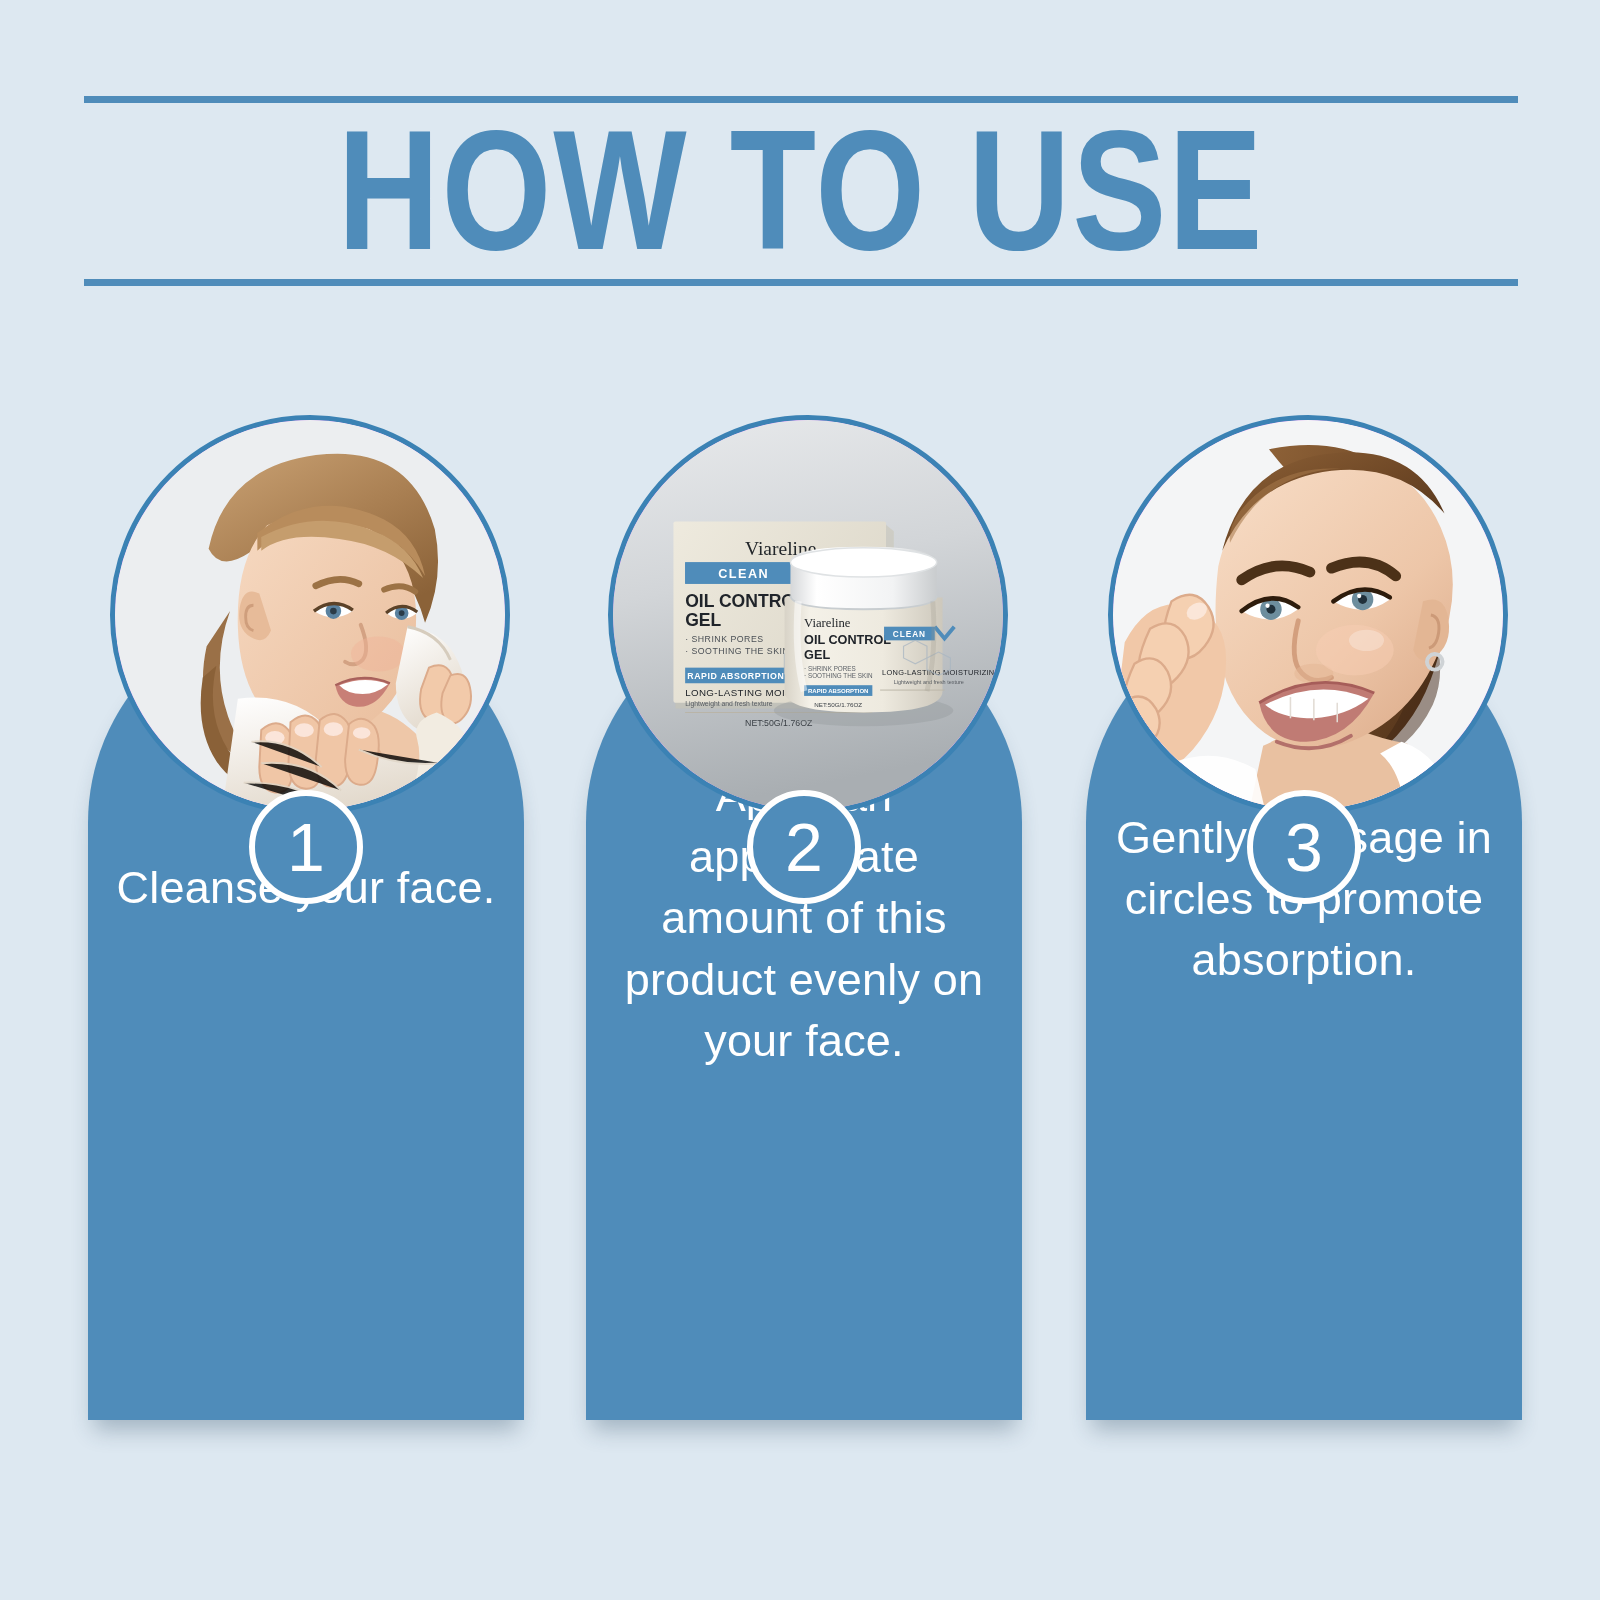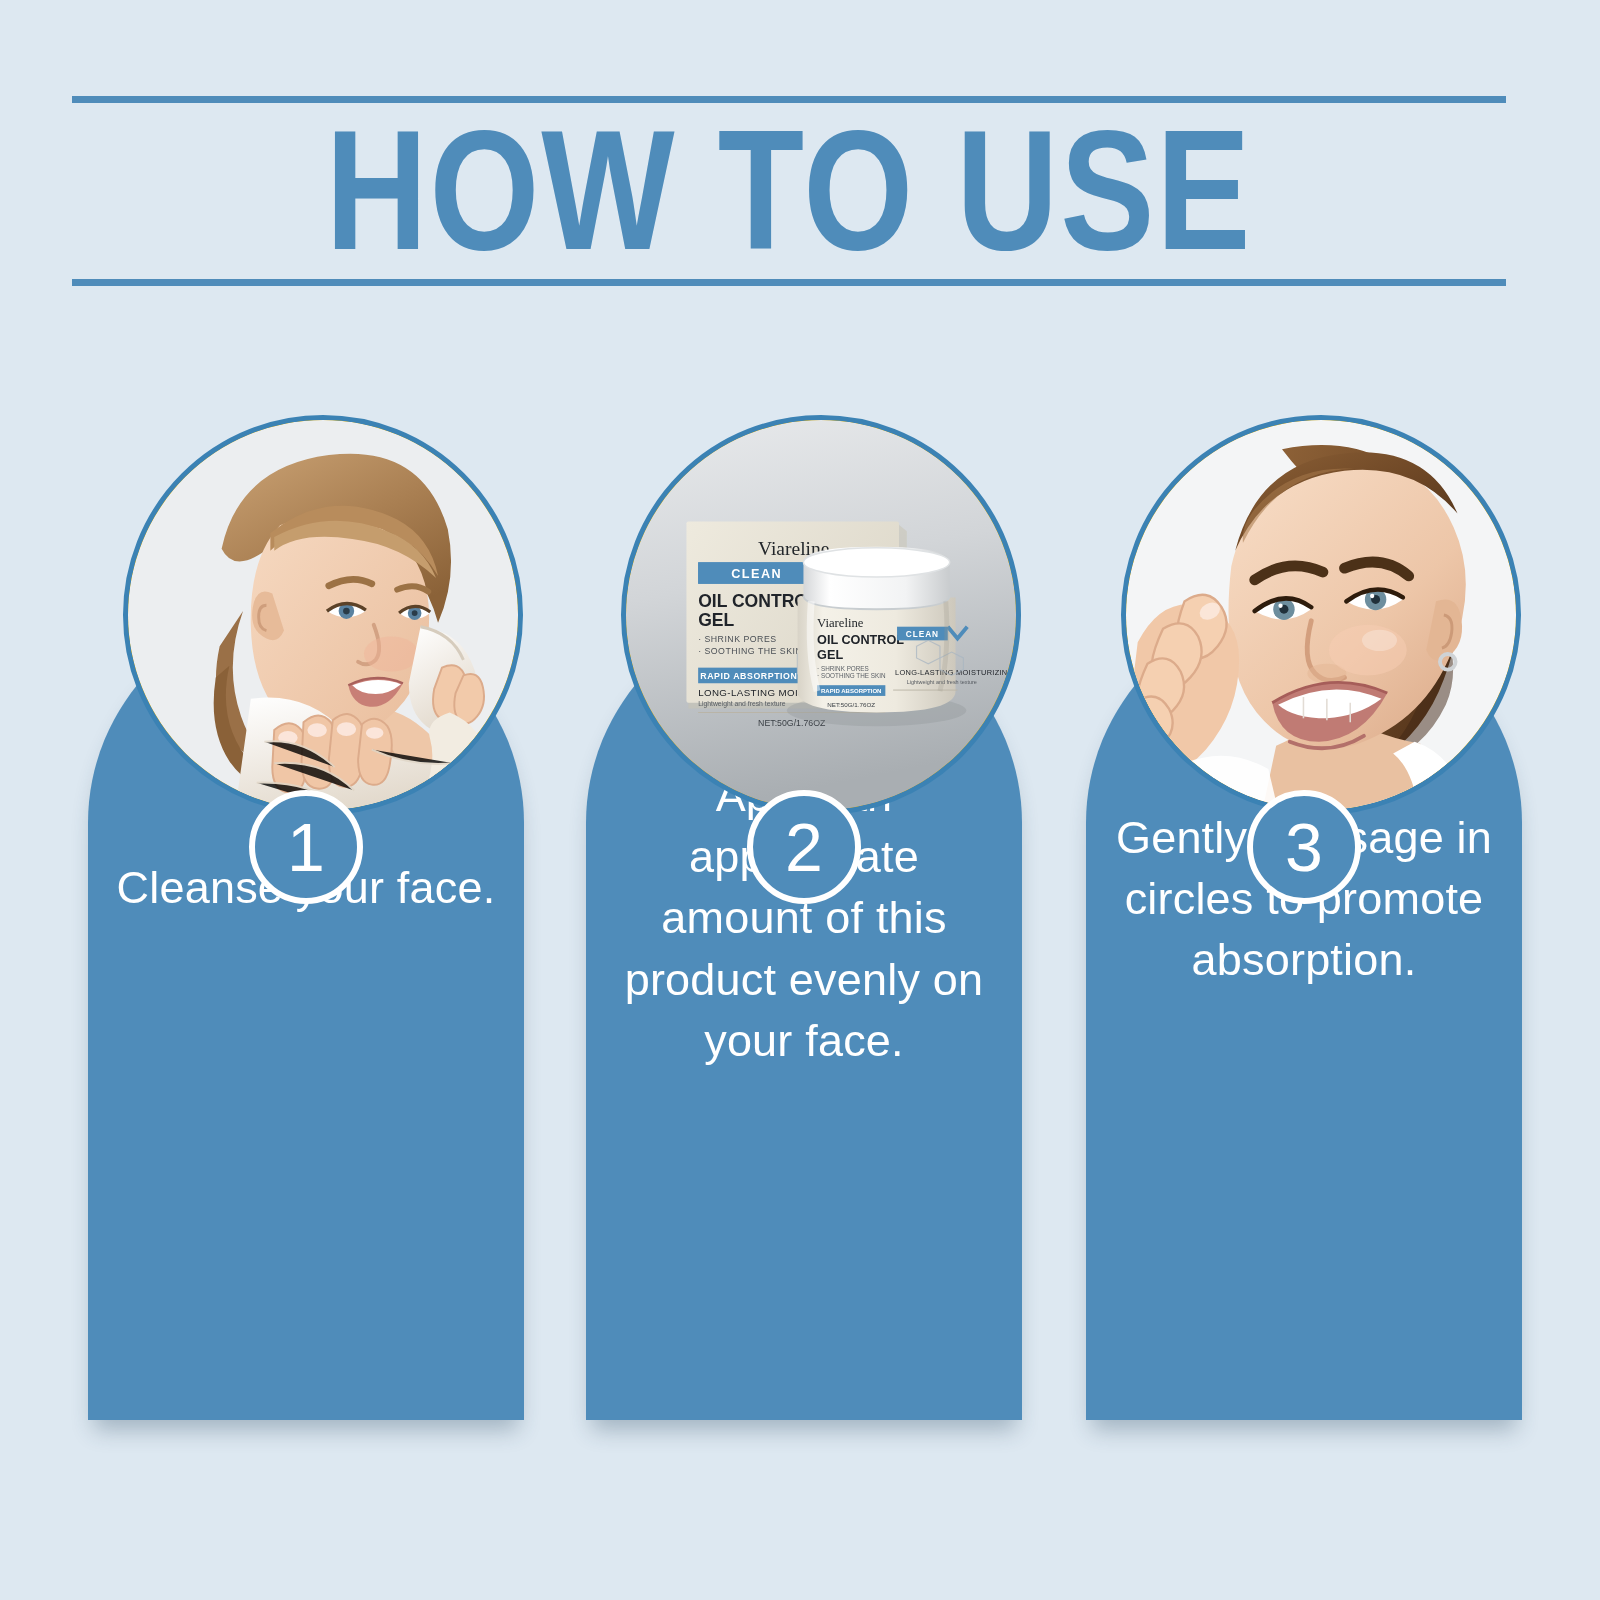--- a/index.html
+++ b/index.html
@@ -11,21 +11,21 @@
     height: 1600px;
     background: #dde8f1;
     font-family: "Liberation Sans", sans-serif;
     overflow: hidden;
     position: relative;
   }
 
   
   #header {
     position: absolute;
-    left: 72px;
+    left: 84px;
     top: 96px;
     width: 1434px;
     height: 190px;
   }
   .rule {
     position: absolute;
     left: 0;
     width: 100%;
     height: 7px;
     background: #4f8cba;
@@ -90,29 +90,29 @@
     font-weight: 300;
     letter-spacing: 0.2px;
   }
   #caption-1 { top: 252px; }
   #caption-2 { top: 160px; }
   #caption-3 { top: 202px; }
 
   
   .step-photo {
     position: absolute;
-    left: 35px;
+    left: 22px;
     top: 0;
     width: 400px;
     height: 400px;
     border-radius: 50%;
     border: 5px solid #3b82b4;
     box-sizing: border-box;
     overflow: hidden;
-    background: #eab308;
+    background: #f0abfc;
   }
   .step-photo svg { display: block; width: 100%; height: 100%; }
 
   
   .step-badge {
     position: absolute;
     left: 50%;
     top: 375px;
     margin-left: -57px;
     width: 114px;

